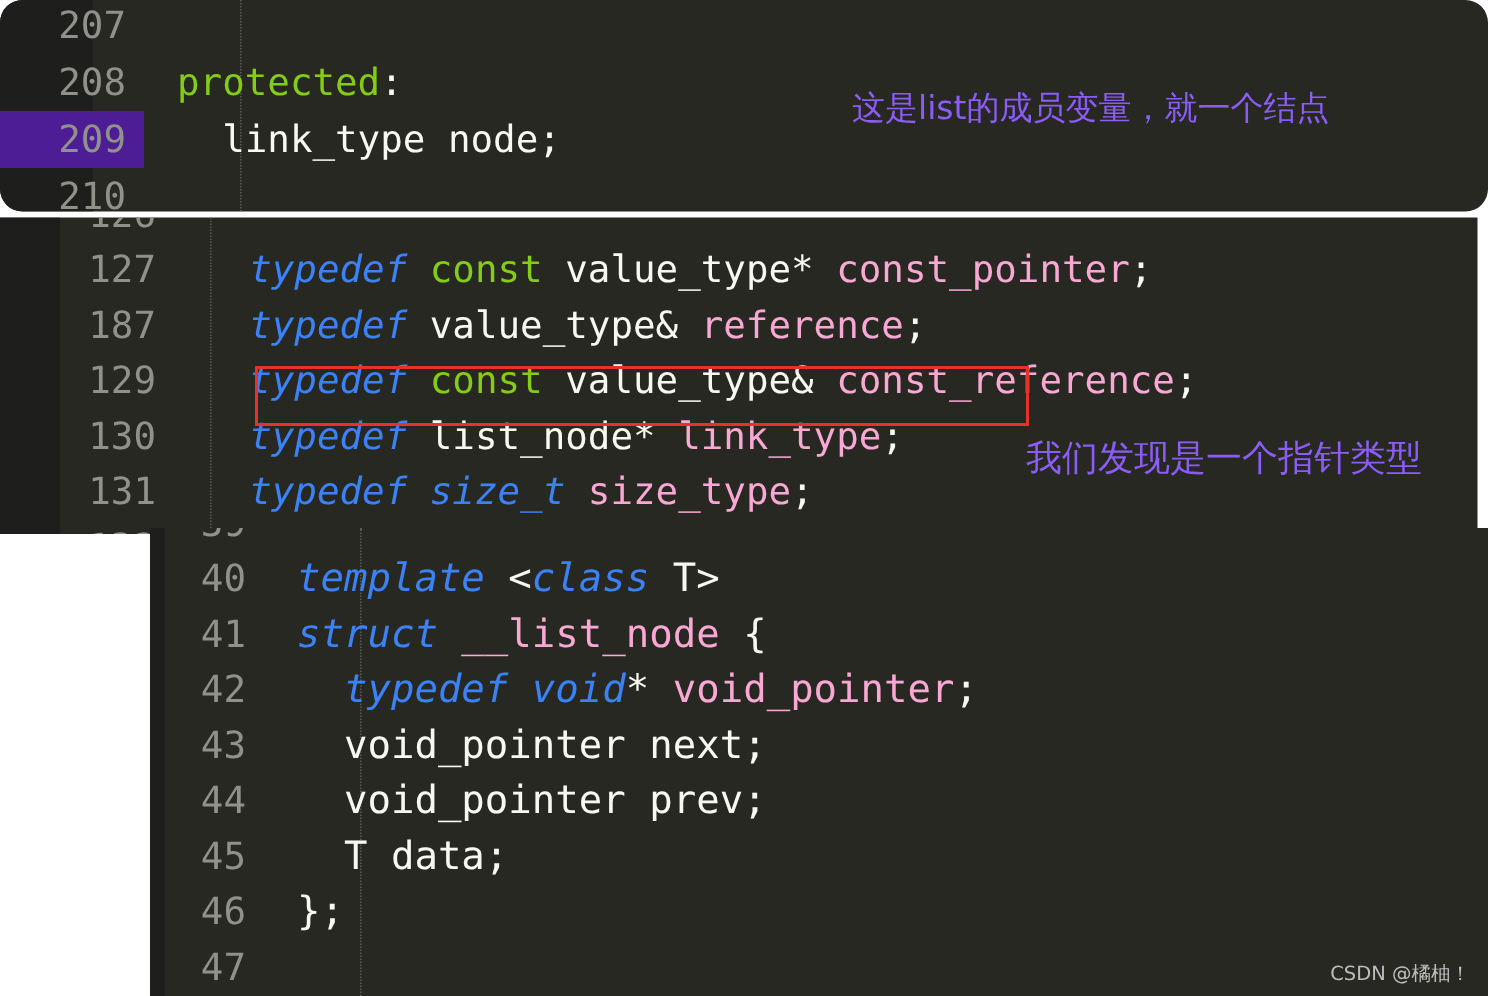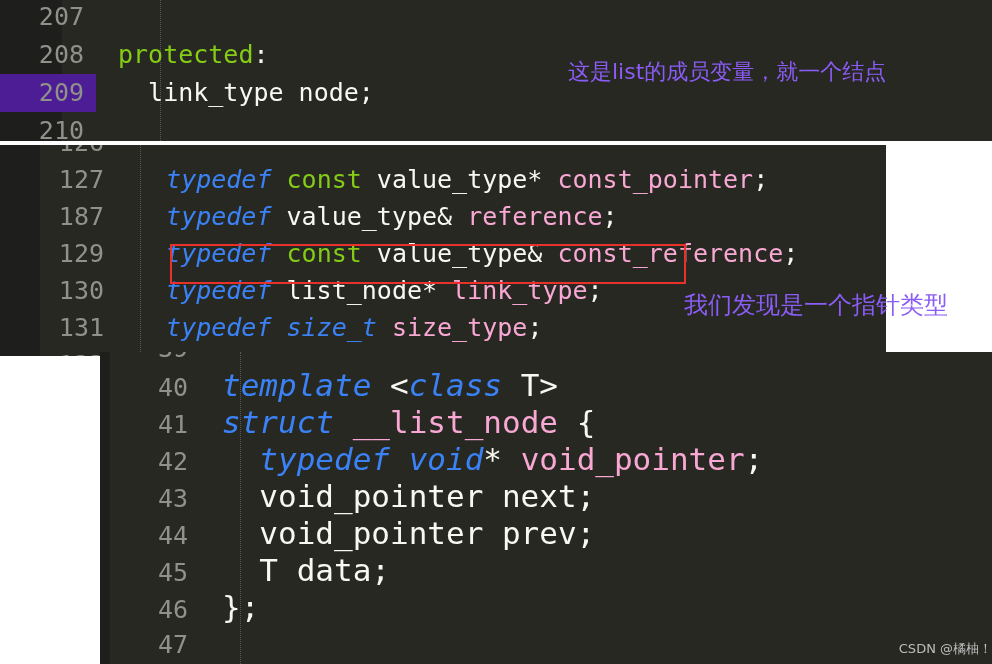--- a/index.html
+++ b/index.html
@@ -66,54 +66,55 @@
   .t-type { color: #3b82f6; font-style: italic; }
   .t-name { color: #f9a8d4; font-style: normal; }
   .t-plain{ color: #f8f8f2; font-style: normal; }
 
   
   #panel-1 {
     left: 0;
     top: 0;
     width: 992px;
     height: 141px;
+    border-radius: 15px;
   }
   #panel-1 .gutter-strip { width: 62px; }
   #panel-1 .code-rows { top: -2px; }
   #panel-1 .row { height: 38px; font-size: 25px; line-height: 38px; }
   #panel-1 .lineno { width: 96px; padding-right: 12px; box-sizing: border-box; font-size: 25px; }
   #panel-1 .codetext { padding-left: 22px; font-size: 25px; }
   #panel-1 .indentguide { left: 160px; }
 
   
   #panel-2 {
     left: 0;
     top: 145px;
-    width: 886px;
+    width: 985px;
     height: 211px;
   }
   #panel-2 .gutter-strip { width: 40px; }
   #panel-2 .code-rows { top: -21px; }
   #panel-2 .row { height: 37px; font-size: 25px; line-height: 37px; }
   #panel-2 .lineno { width: 118px; padding-right: 14px; box-sizing: border-box; font-size: 25px; }
   #panel-2 .codetext { padding-left: 18px; font-size: 25px; }
   #panel-2 .indentguide { left: 140px; }
 
   
   #panel-3 {
     left: 100px;
     top: 352px;
     width: 892px;
     height: 312px;
   }
   #panel-3 .gutter-strip { width: 10px; }
-  #panel-3 .code-rows { top: -22px; padding-left: 24px; }
+  #panel-3 .code-rows { top: -22px; }
   #panel-3 .row { height: 37px; font-size: 25px; line-height: 37px; }
   #panel-3 .lineno { width: 76px; padding-right: 12px; box-sizing: border-box; font-size: 25px; }
-  #panel-3 .codetext { padding-left: 22px; font-size: 31px; }
+  #panel-3 .codetext { padding-left: 22px; font-size: 26px; }
   #panel-3 .indentguide { left: 140px; }
 
   
   .annotation {
     position: absolute;
     color: #8b5cf6;
     font-family: "DejaVu Sans", sans-serif;
     white-space: nowrap;
   }
   #annotation-member-var {
@@ -136,21 +137,21 @@
   }
   #redbox-link-type {
     left: 170px;
     top: 244px;
     width: 516px;
     height: 40px;
   }
 
   #watermark {
     position: absolute;
-    right: 0;
+    right: 12px;
     bottom: 6px;
     color: #bdbdbd;
     font-size: 13px;
     font-family: "DejaVu Sans", sans-serif;
     white-space: nowrap;
   }
 </style>
 </head>
 <body>
 

